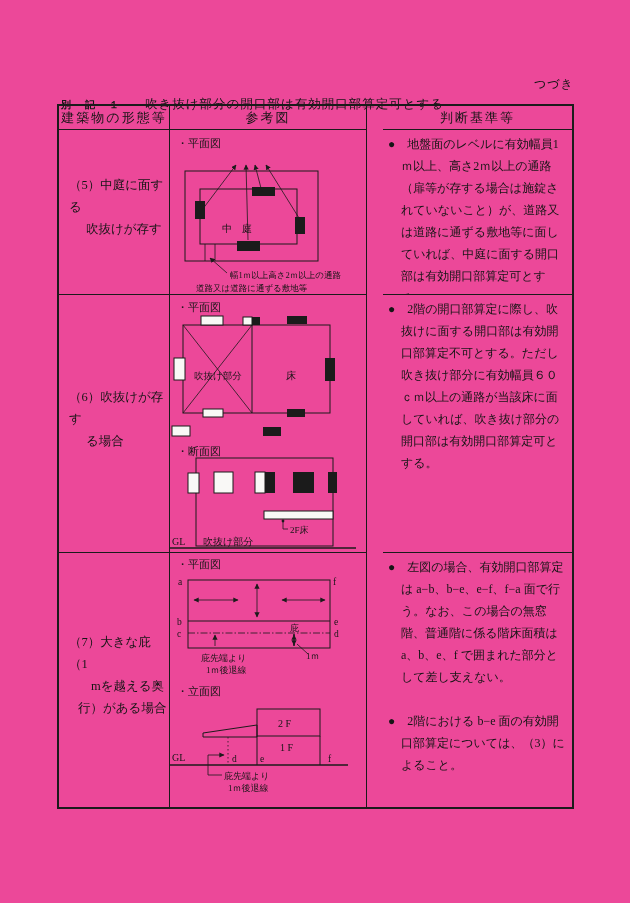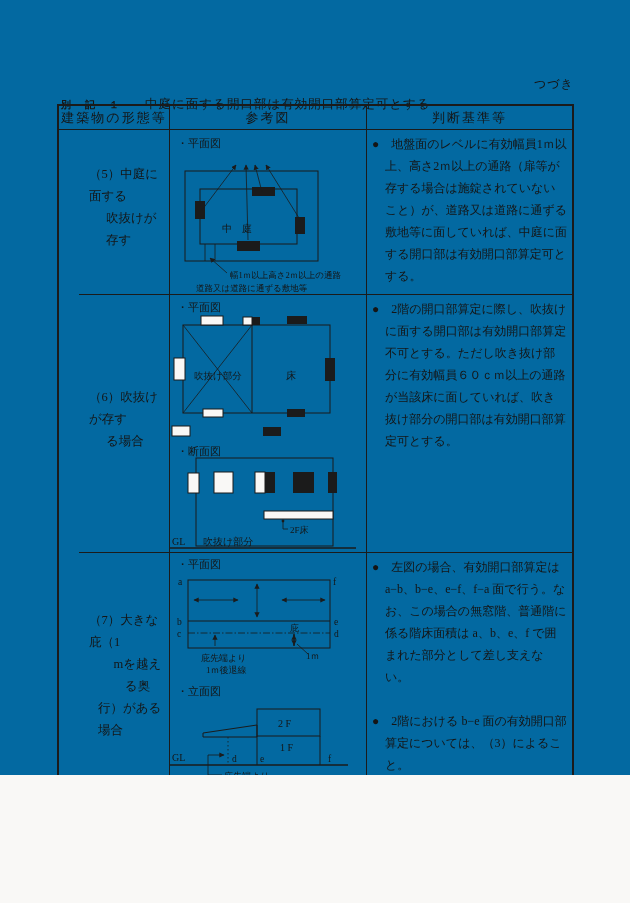--- a/index.html
+++ b/index.html
@@ -1,36 +1,36 @@
 <!DOCTYPE html>
 <html><head>
 <meta charset="utf-8">
 <style>
   html,body { margin:0; padding:0; background:#f9f8f6; }
   .page {
-    position:relative; width:630px; height:775px; background:#0369a1;
+    position:relative; width:630px; height:903px; background:#ec4899;
     font-family:"Liberation Serif","DejaVu Serif",serif; color:#151515;
     overflow:hidden;
   }
   .tsuzuki { position:absolute; left:534px; top:76px; font-size:12px; letter-spacing:1px; }
   .doc-title { position:absolute; left:61px; top:94px; white-space:nowrap; }
   .title-main { font-size:10px; font-weight:bold; letter-spacing:2px; }
   .title-sub { font-size:12.5px; margin-left:24px; letter-spacing:1px; }
 
   .doc-table {
     position:absolute; left:57px; top:104px; width:517px; height:705px;
     border:2px solid #1b1b1b; box-sizing:border-box;
     display:grid; grid-template-columns:111px 197px 1fr;
     grid-template-rows:24px 165px 258px 1fr;
   }
   .cell { border-right:1px solid #1b1b1b; border-bottom:1px solid #1b1b1b; box-sizing:border-box; overflow:hidden; }
-  .cell.c3 { border-right:none; }
+  .cell.c3 { border-right:none;margin-left:16px; }
   .cell.last { border-bottom:none; }
   .head { display:flex; align-items:center; justify-content:center; font-size:13px; letter-spacing:2px; }
-  .form { display:flex; flex-direction:column; justify-content:center; font-size:12.5px; line-height:22px; padding:0 2px 10px 10px;margin-left:20px; }
+  .form { display:flex; flex-direction:column; justify-content:center; font-size:12.5px; line-height:22px; padding:0 2px 10px 10px; }
   .form .ind17 { padding-left:17px; }
   .form .ind19 { padding-left:19px;text-align:center; }
   .form .ind9  { padding-left:9px; }
   .crit-cell { padding:3px 5px 0 5px; font-size:12px; line-height:22px; }
   .crit { margin:0; padding-left:13px; text-indent:-13px; }
   .crit + .crit { margin-top:22px; }
   .fig { position:relative; }
   .fig svg { display:block; }
 
   
@@ -47,21 +47,21 @@
   .t85 { font-size:8.5px; }
 </style>
 </head>
 <body>
 
 <div class="page">
 
   <div class="tsuzuki">つづき</div>
 
   <div class="doc-title">
-    <span class="title-main">別　記　１</span><span class="title-sub">中庭に面する開口部は有効開口部算定可とする</span>
+    <span class="title-main">別　記　１</span><span class="title-sub">吹き抜け部分の開口部は有効開口部算定可とする</span>
   </div>
 
   <div class="doc-table">
 
     <div class="cell head c1">建築物の形態等</div>
     <div class="cell head c2">参考図</div>
     <div class="cell head c3">判断基準等</div>
 
     <div class="cell form c1">
       <div>（5）中庭に面する</div>

